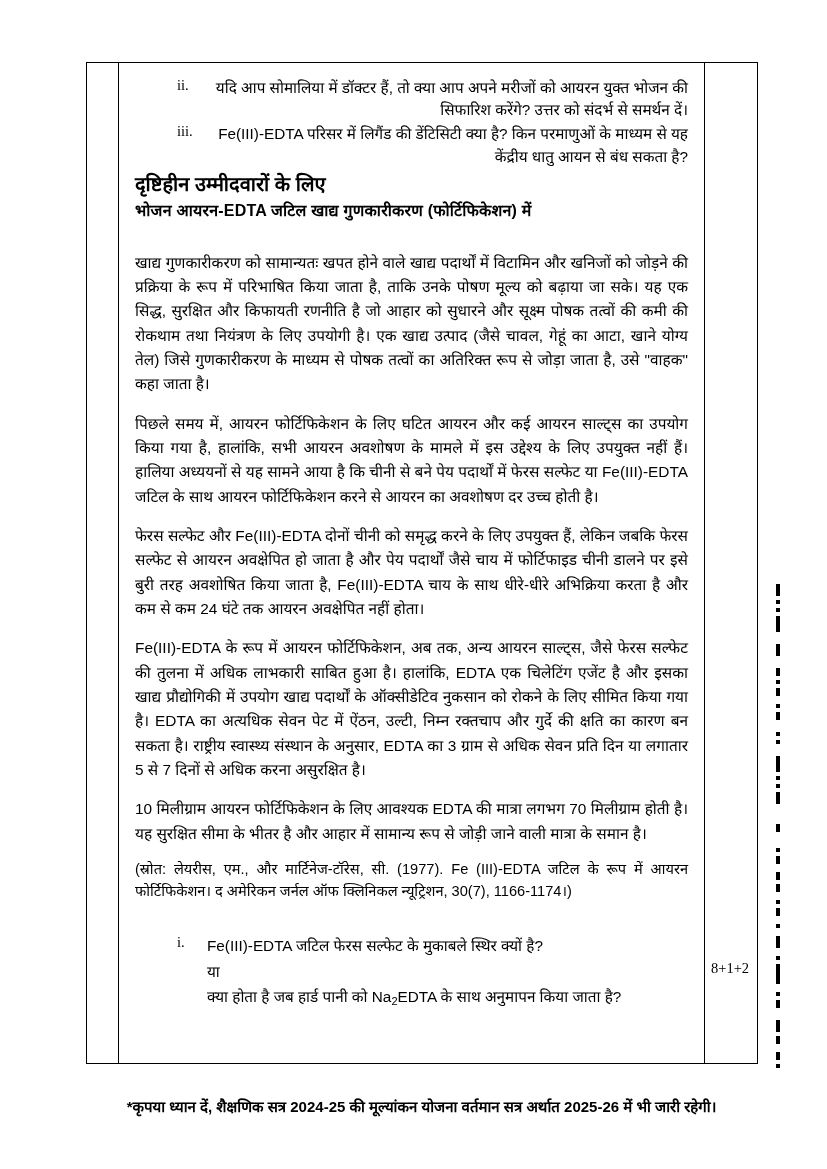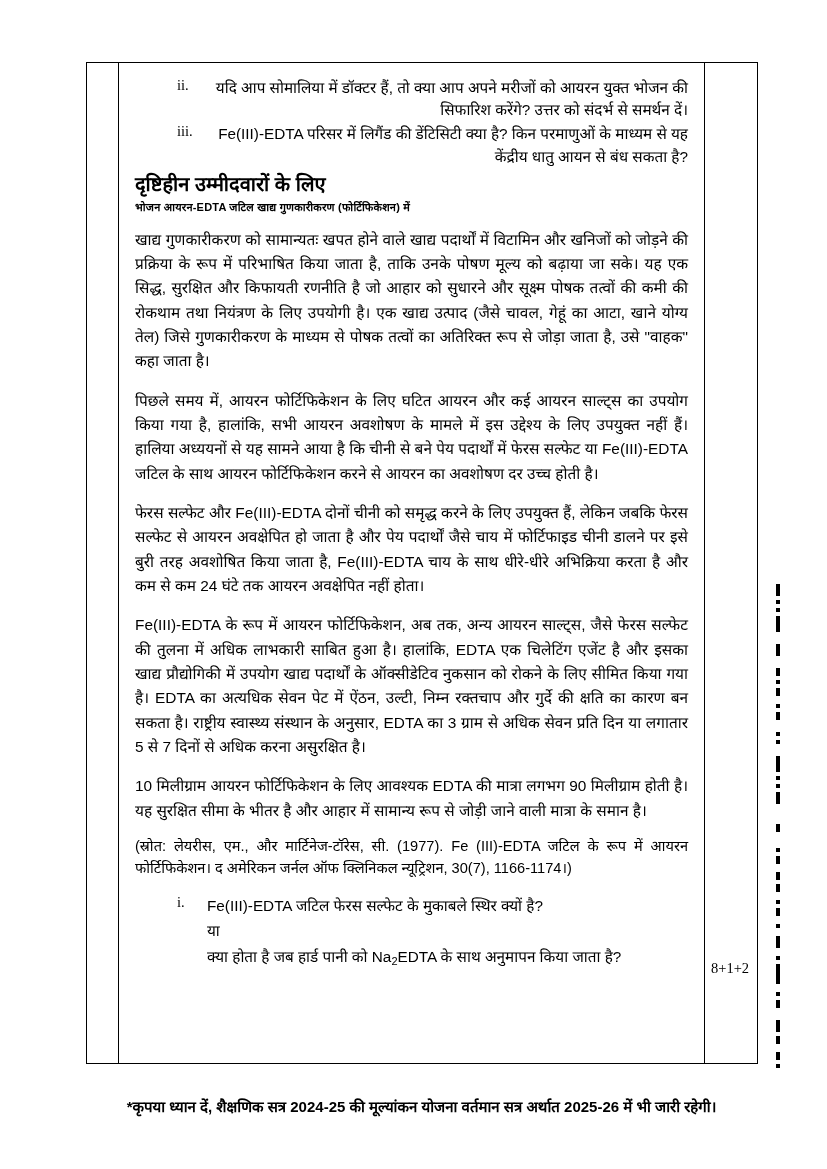--- a/index.html
+++ b/index.html
@@ -97,43 +97,43 @@
 
   .heading {
     font-weight: bold;
     font-size: 20px;
     line-height: 1.42;
     font-family: "Liberation Sans", sans-serif;
     margin: 0 0 2px 0;
   }
   .heading2 {
     font-weight: bold;
-    font-size: 11px;
+    font-size: 16px;
     line-height: 1.42;
     font-family: "Liberation Sans", sans-serif;
-    margin: 0 0 12px 0;
+    margin: 0 0 28px 0;
     letter-spacing: 0.2px;
   }
 
   .para {
     font-size: 15.4px;
     line-height: 1.58;
     text-align: justify;
     font-family: "Liberation Sans", sans-serif;
     margin: 0 0 15px 0;
   }
   .para.tight {
     margin-bottom: 13px;
   }
   .source {
     font-size: 14.6px;
     line-height: 1.5;
     text-align: justify;
     font-family: "Liberation Sans", sans-serif;
-    margin: 0 0 14px 0;
+    margin: 0 0 31px 0;
   }
 
   .q-block {
     display: flex;
     margin-top: 6px;
   }
   .q-label {
     width: 72px;
     flex: none;
     padding-left: 42px;
@@ -210,21 +210,21 @@
       </ul>
 
 
       <div class="heading">दृष्टिहीन उम्मीदवारों के लिए</div>
       <div class="heading2">भोजन आयरन-EDTA जटिल खाद्य गुणकारीकरण (फोर्टिफिकेशन) में</div>
 
       <p class="para">खाद्य गुणकारीकरण को सामान्यतः खपत होने वाले खाद्य पदार्थों में विटामिन और खनिजों को जोड़ने की प्रक्रिया के रूप में परिभाषित किया जाता है, ताकि उनके पोषण मूल्य को बढ़ाया जा सके। यह एक सिद्ध, सुरक्षित और किफायती रणनीति है जो आहार को सुधारने और सूक्ष्म पोषक तत्वों की कमी की रोकथाम तथा नियंत्रण के लिए उपयोगी है। एक खाद्य उत्पाद (जैसे चावल, गेहूं का आटा, खाने योग्य तेल) जिसे गुणकारीकरण के माध्यम से पोषक तत्वों का अतिरिक्त रूप से जोड़ा जाता है, उसे "वाहक" कहा जाता है।</p>
       <p class="para">पिछले समय में, आयरन फोर्टिफिकेशन के लिए घटित आयरन और कई आयरन साल्ट्स का उपयोग किया गया है, हालांकि, सभी आयरन अवशोषण के मामले में इस उद्देश्य के लिए उपयुक्त नहीं हैं। हालिया अध्ययनों से यह सामने आया है कि चीनी से बने पेय पदार्थों में फेरस सल्फेट या Fe(III)-EDTA जटिल के साथ आयरन फोर्टिफिकेशन करने से आयरन का अवशोषण दर उच्च होती है।</p>
       <p class="para">फेरस सल्फेट और Fe(III)-EDTA दोनों चीनी को समृद्ध करने के लिए उपयुक्त हैं, लेकिन जबकि फेरस सल्फेट से आयरन अवक्षेपित हो जाता है और पेय पदार्थों जैसे चाय में फोर्टिफाइड चीनी डालने पर इसे बुरी तरह अवशोषित किया जाता है, Fe(III)-EDTA चाय के साथ धीरे-धीरे अभिक्रिया करता है और कम से कम 24 घंटे तक आयरन अवक्षेपित नहीं होता।</p>
       <p class="para">Fe(III)-EDTA के रूप में आयरन फोर्टिफिकेशन, अब तक, अन्य आयरन साल्ट्स, जैसे फेरस सल्फेट की तुलना में अधिक लाभकारी साबित हुआ है। हालांकि, EDTA एक चिलेटिंग एजेंट है और इसका खाद्य प्रौद्योगिकी में उपयोग खाद्य पदार्थों के ऑक्सीडेटिव नुकसान को रोकने के लिए सीमित किया गया है। EDTA का अत्यधिक सेवन पेट में ऐंठन, उल्टी, निम्न रक्तचाप और गुर्दे की क्षति का कारण बन सकता है। राष्ट्रीय स्वास्थ्य संस्थान के अनुसार, EDTA का 3 ग्राम से अधिक सेवन प्रति दिन या लगातार 5 से 7 दिनों से अधिक करना असुरक्षित है।</p>
-      <p class="para tight">10 मिलीग्राम आयरन फोर्टिफिकेशन के लिए आवश्यक EDTA की मात्रा लगभग 90 मिलीग्राम होती है। यह सुरक्षित सीमा के भीतर है और आहार में सामान्य रूप से जोड़ी जाने वाली मात्रा के समान है।</p>
+      <p class="para tight">10 मिलीग्राम आयरन फोर्टिफिकेशन के लिए आवश्यक EDTA की मात्रा लगभग 70 मिलीग्राम होती है। यह सुरक्षित सीमा के भीतर है और आहार में सामान्य रूप से जोड़ी जाने वाली मात्रा के समान है।</p>
 
       <p class="source">(स्रोत: लेयरीस, एम., और मार्टिनेज-टॉरेस, सी. (1977). Fe (III)-EDTA जटिल के रूप में आयरन फोर्टिफिकेशन। द अमेरिकन जर्नल ऑफ क्लिनिकल न्यूट्रिशन, 30(7), 1166-1174।)</p>
 
       <div class="q-block">
         <span class="q-label">i.</span>
         <span class="q-body">
           <div>Fe(III)-EDTA जटिल फेरस सल्फेट के मुकाबले स्थिर क्यों है?</div>
           <div>या</div>
           <div><span>क्या होता है जब हार्ड पानी को Na</span><sub>2</sub><span>EDTA के साथ अनुमापन किया जाता है?</span></div>
         </span>

